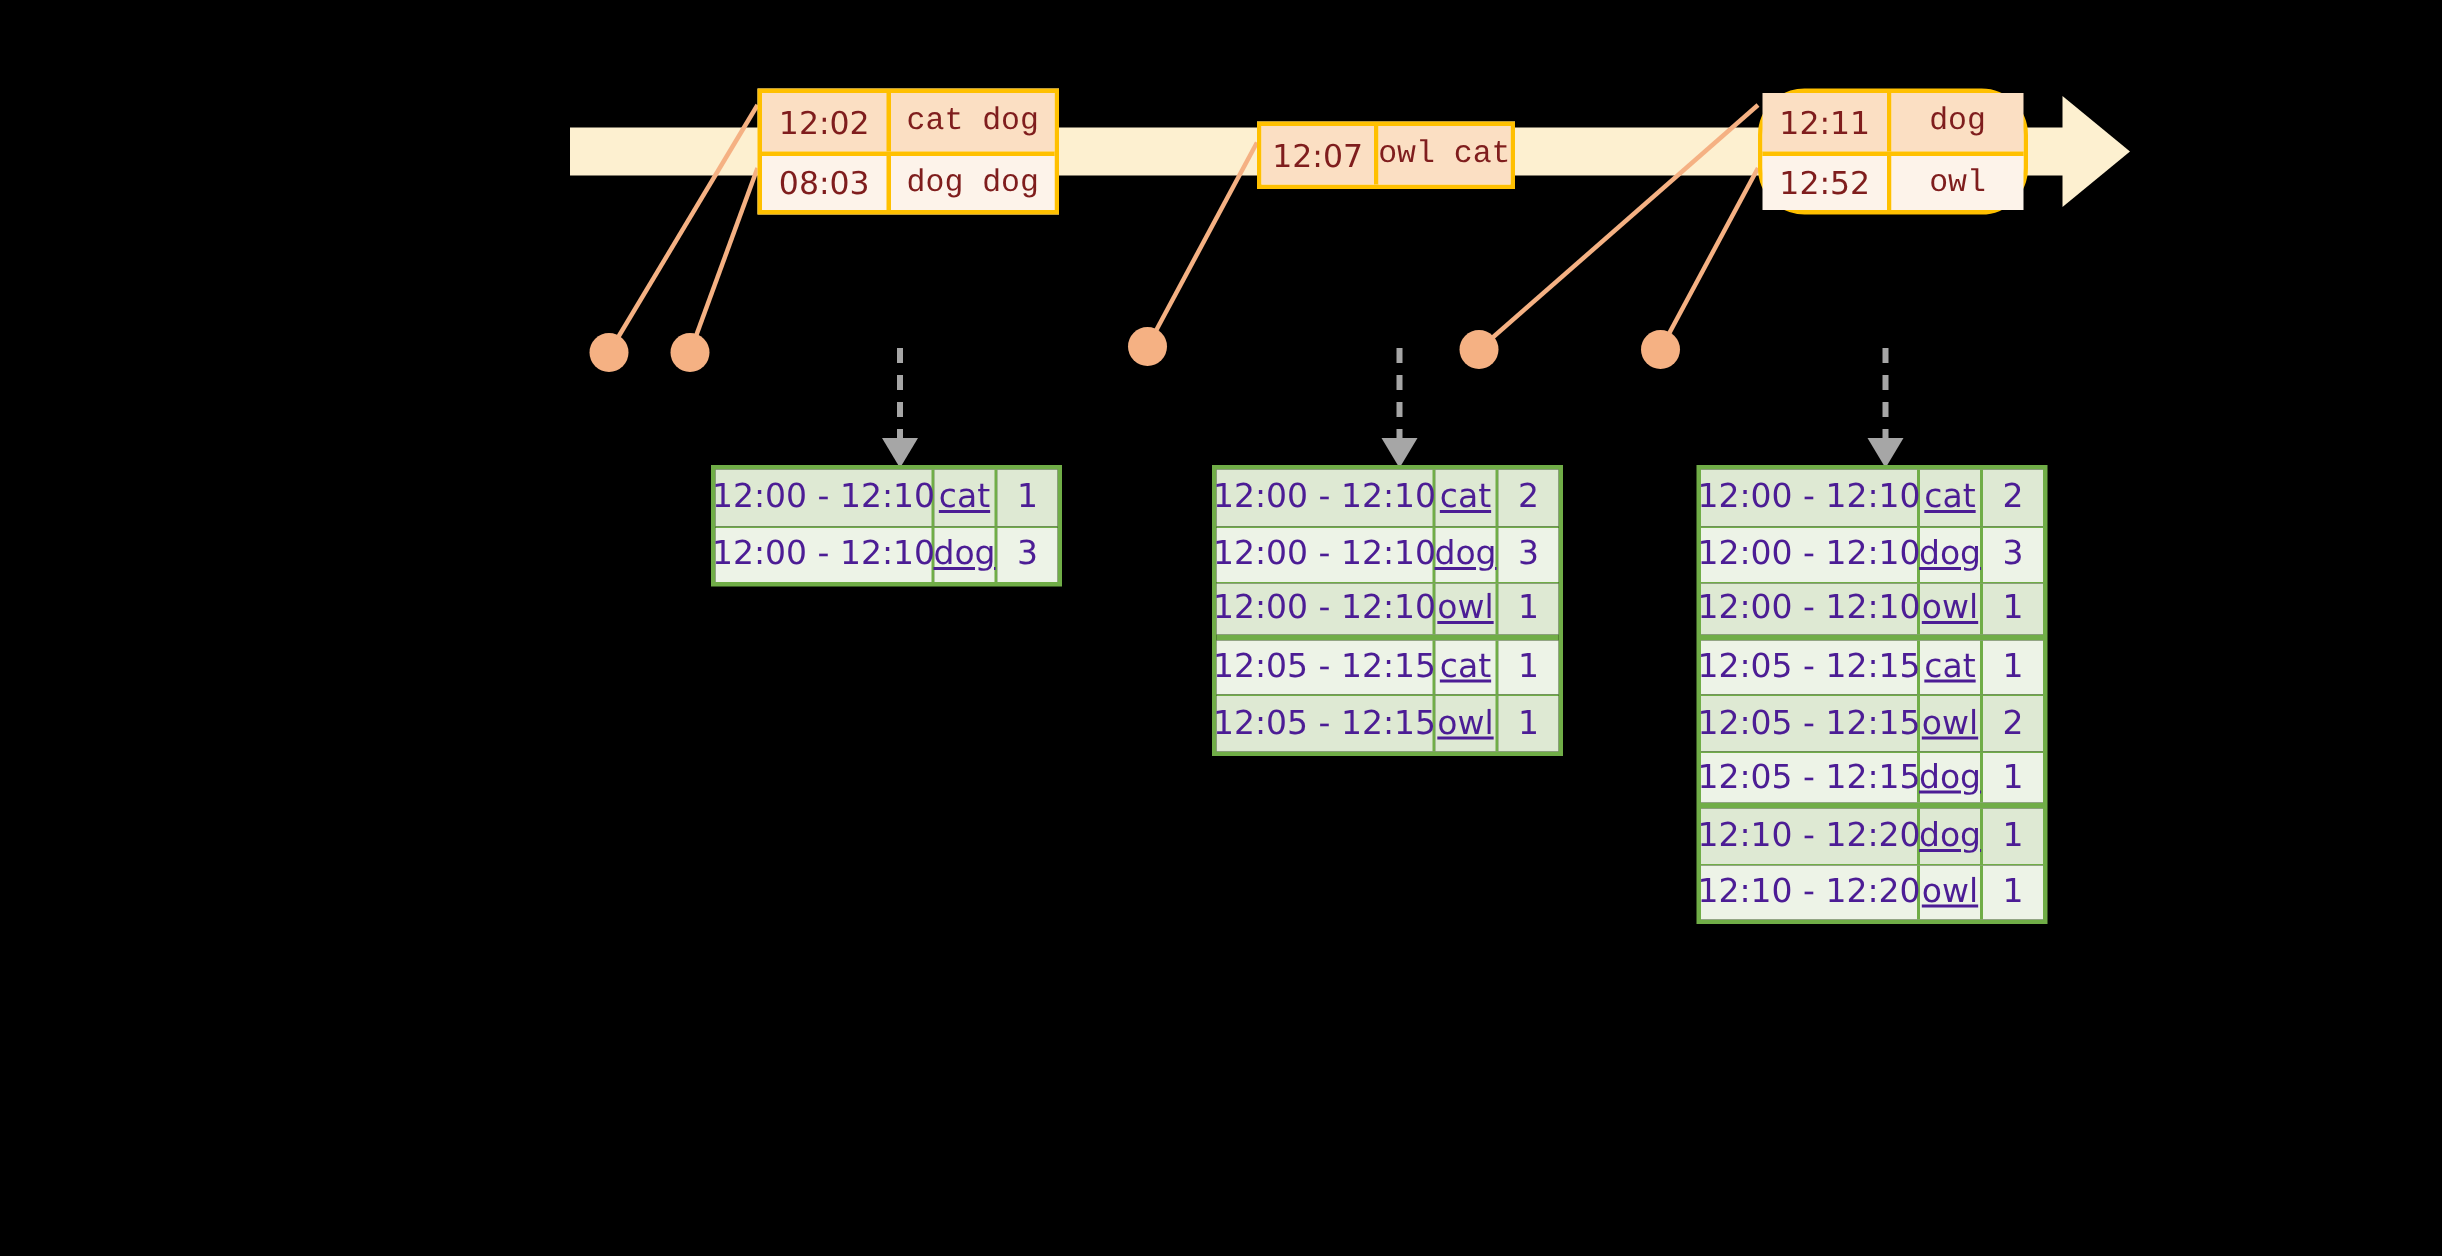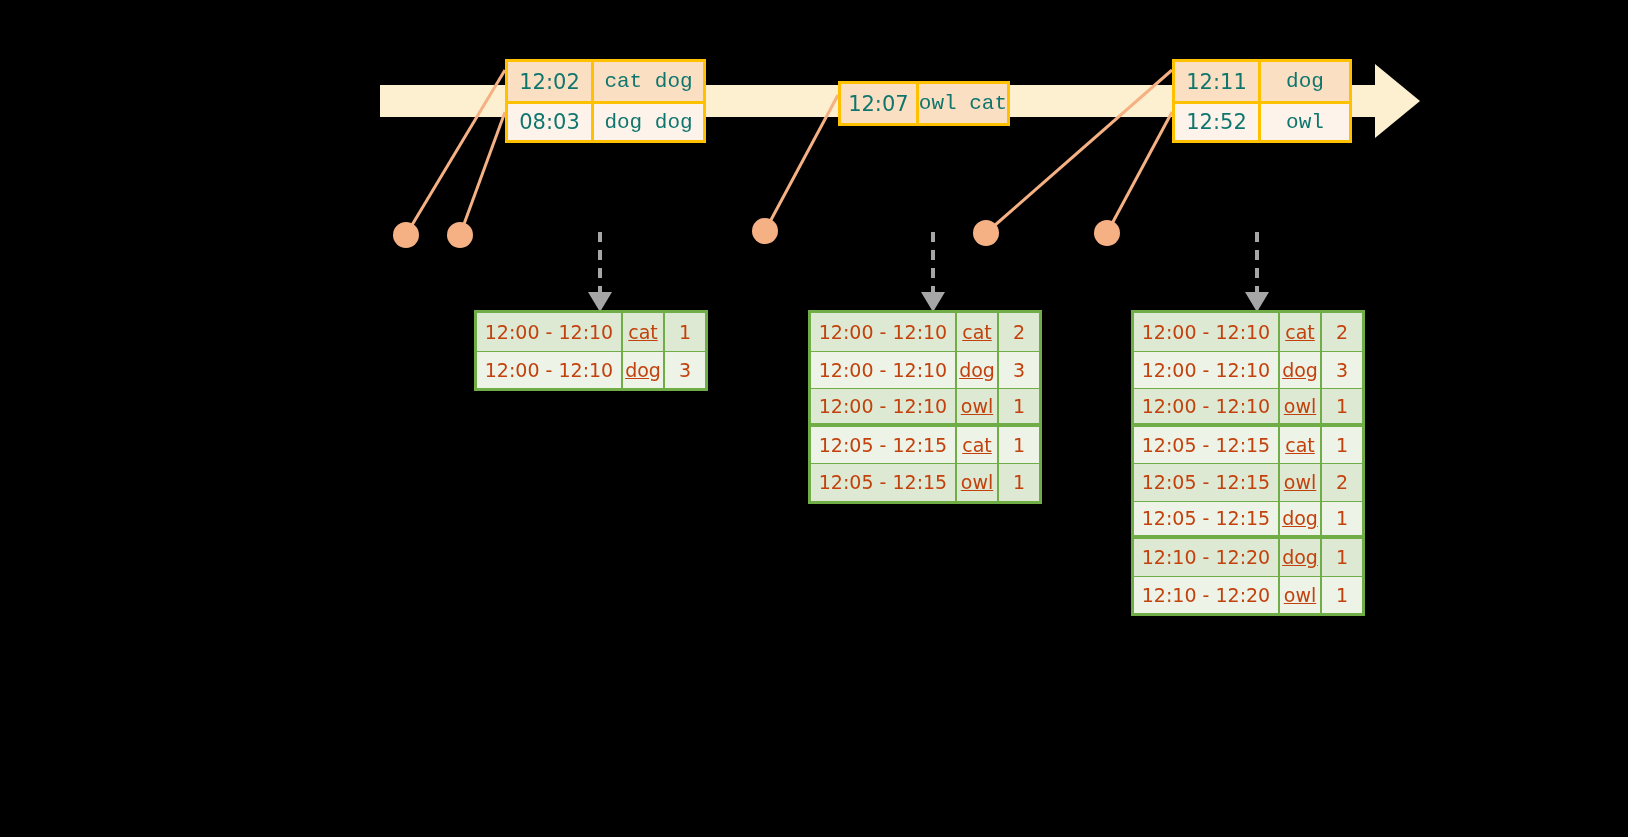--- a/index.html
+++ b/index.html
@@ -42,21 +42,21 @@
   }
   .event-row + .event-row {
     border-top: 3px solid #FFC000;
   }
   .event-row.shade .ev-cell { background: #FBDFC3; }
   .ev-cell {
     display: flex;
     align-items: center;
     justify-content: center;
     font-size: 21px;
-    color: #0f766e;
+    color: #7f1d1d;
     box-sizing: border-box;
     background: #FDF3EA;
     white-space: nowrap;
   }
   .ev-time {
     width: 86px;
     border-right: 3px solid #FFC000;
   }
   .ev-words { flex: 1; font-family: Liberation Mono, monospace; }
 
@@ -74,22 +74,22 @@
     flex-direction: row;
     height: 37.5px;
     box-sizing: border-box;
   }
   .res-row + .res-row { border-top: 1.5px solid #70AD47; }
   .res-row.group-end { border-bottom: 3px solid #70AD47; }
   .res-cell {
     display: flex;
     align-items: center;
     justify-content: center;
-    font-size: 19px;
-    color: #c2410c;
+    font-size: 22px;
+    color: #4c1d95;
     box-sizing: border-box;
     white-space: nowrap;
     background: #EDF3E7;
   }
   .res-row.shade .res-cell { background: #DEE9D3; }
   .res-win {
     width: 146px;
     border-right: 2px solid #70AD47;
   }
   .res-word {
@@ -154,21 +154,21 @@
     </div>
   </div>
 
   <div class="event-box" style="left:838px; top:81px; width:172px;">
     <div class="event-row shade">
       <div class="ev-cell ev-time">12:07</div>
       <div class="ev-cell ev-words">owl cat</div>
     </div>
   </div>
 
-  <div class="event-box" style="left:1172px; top:59px; width:180px;">
+  <div class="event-box" style="left:1172px; top:59px; width:180px;border-radius:31px;">
     <div class="event-row shade">
       <div class="ev-cell ev-time">12:11</div>
       <div class="ev-cell ev-words">dog</div>
     </div>
     <div class="event-row">
       <div class="ev-cell ev-time">12:52</div>
       <div class="ev-cell ev-words">owl</div>
     </div>
   </div>
 

